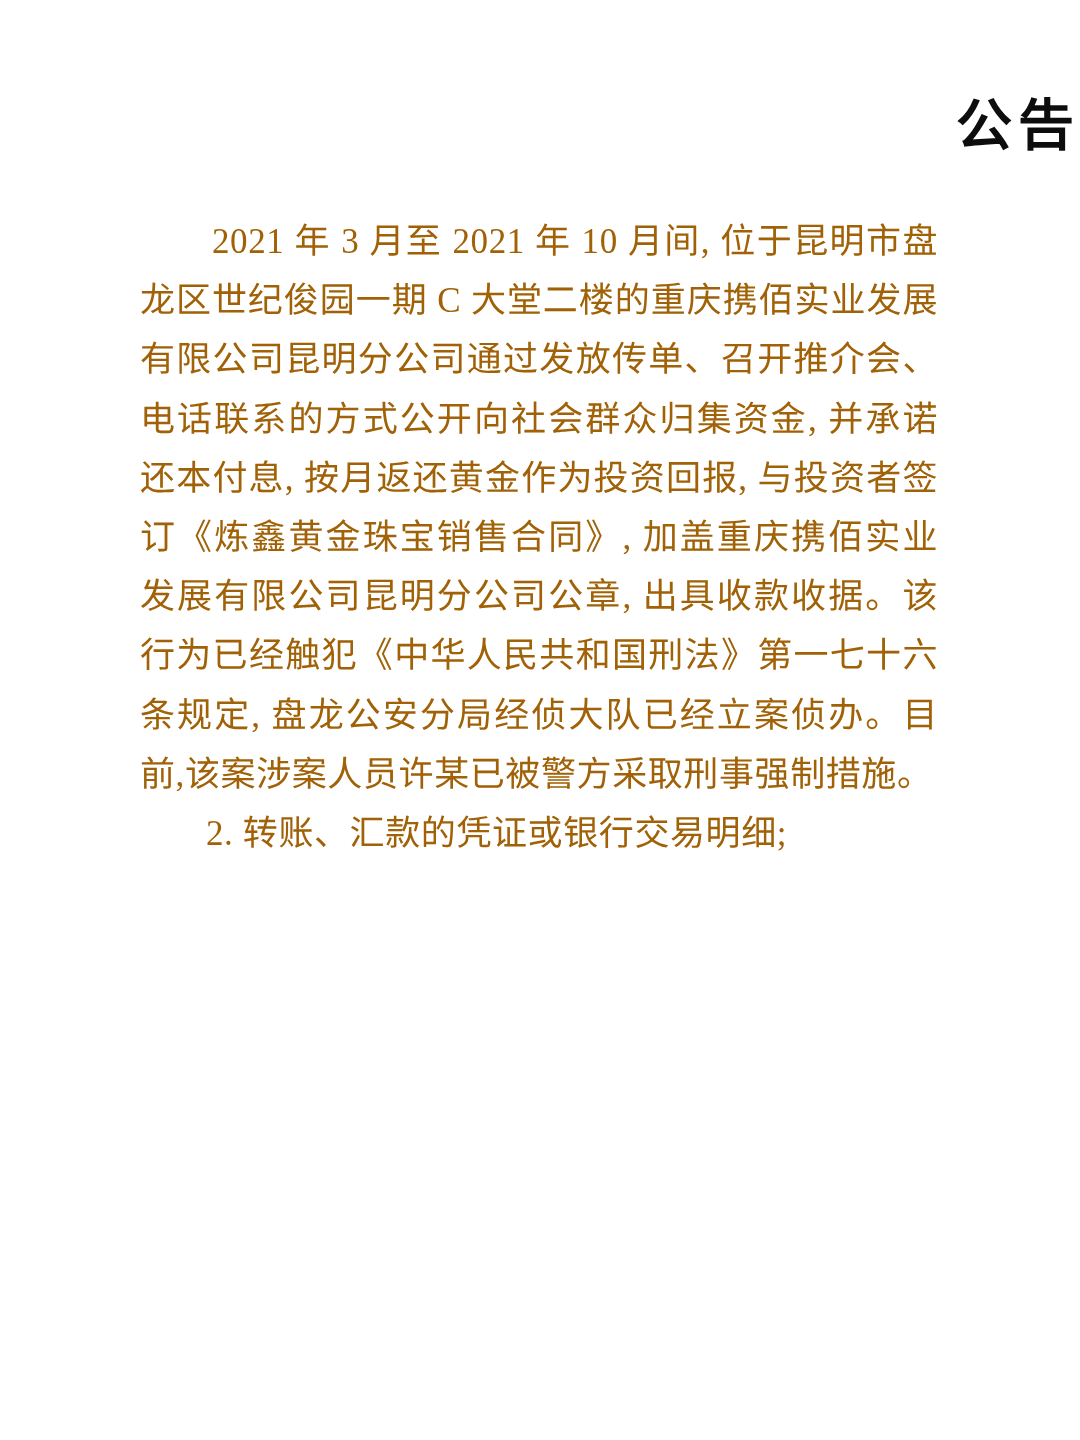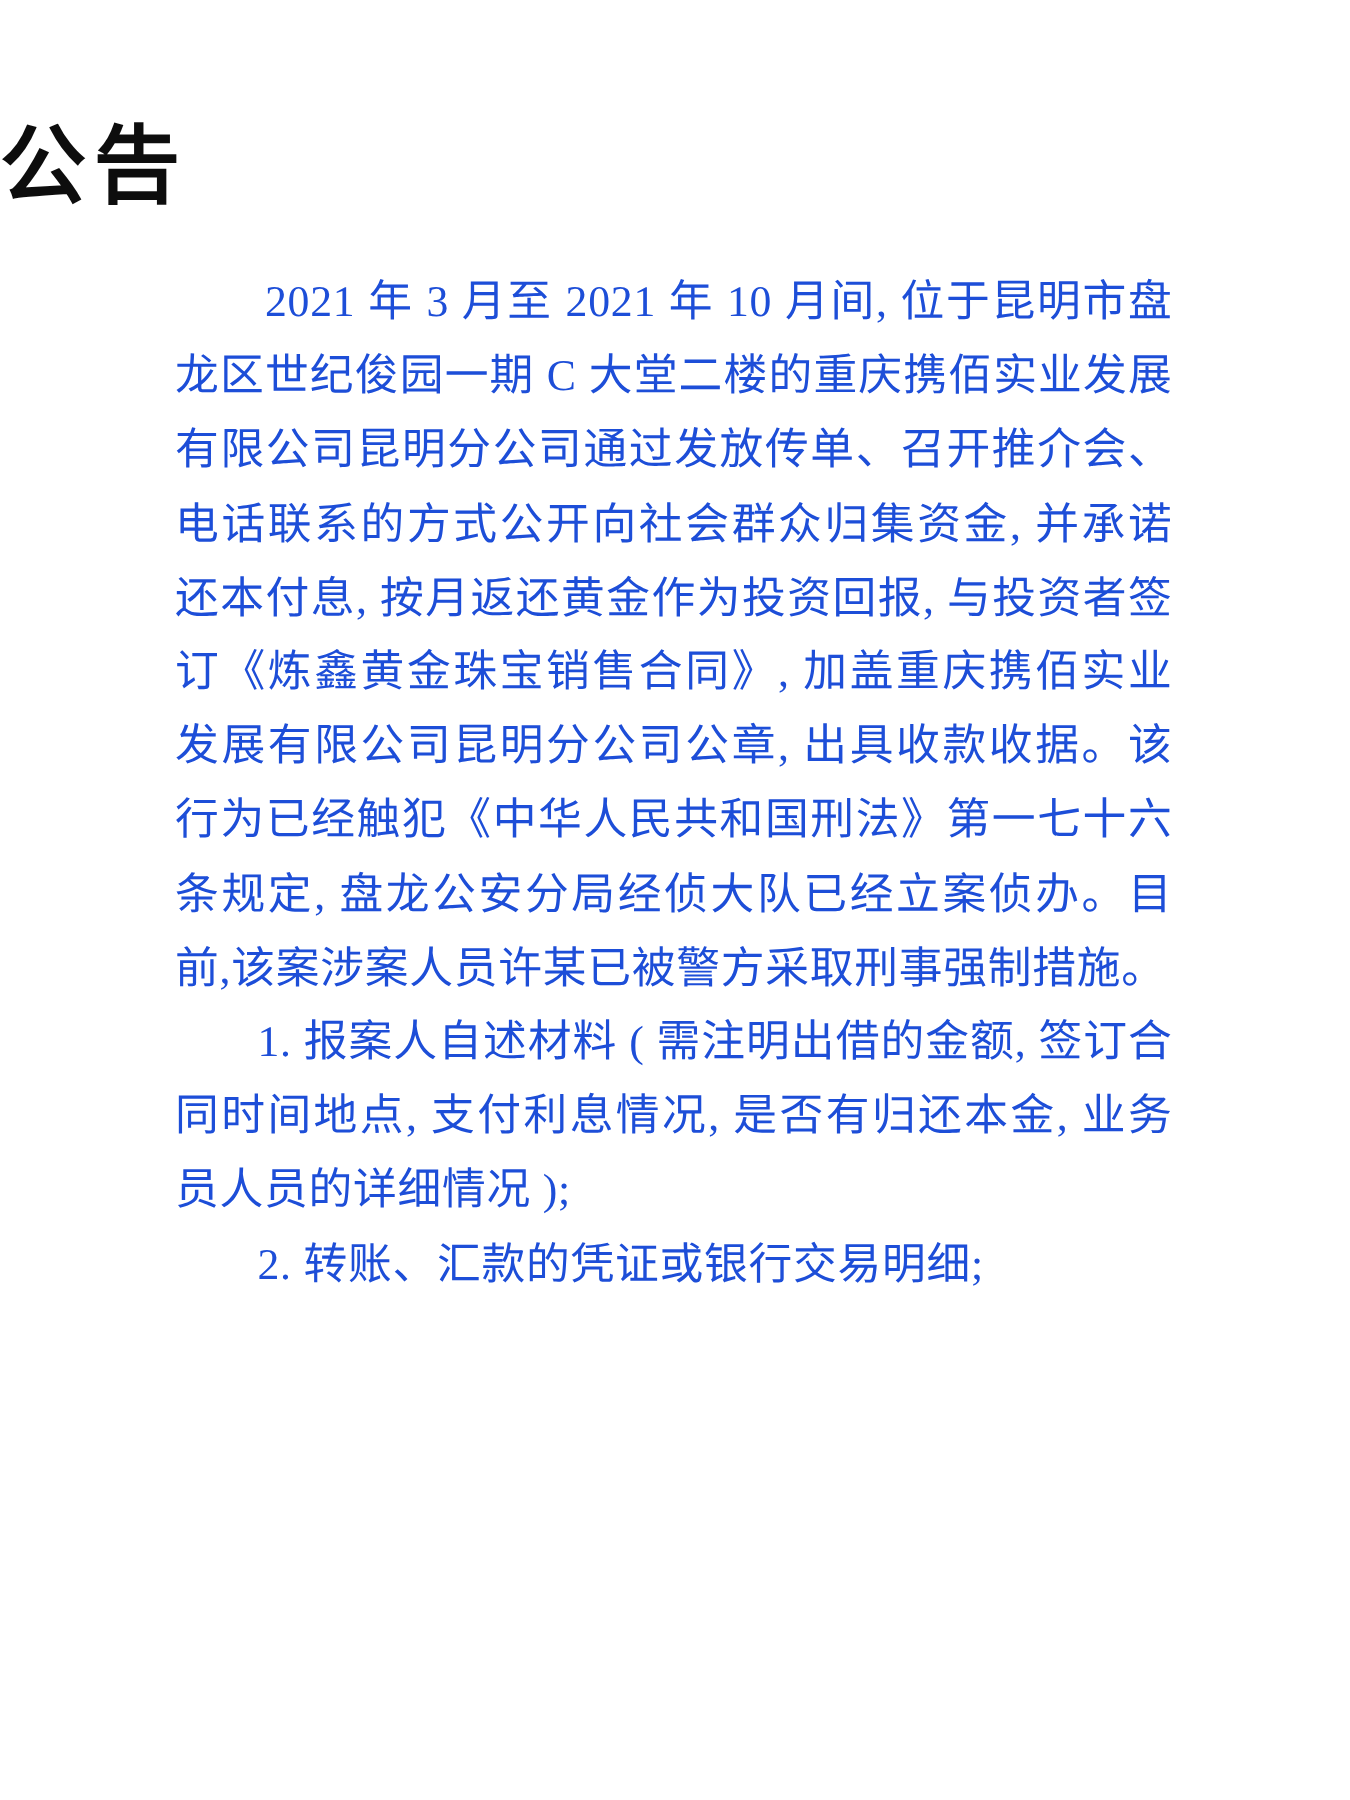--- a/index.html
+++ b/index.html
@@ -25,24 +25,24 @@
     background: #ffffff;
     box-sizing: border-box;
   }
 
   
   .doc-title {
     position: absolute;
     top: 52px;
     left: 0;
     width: 1080px;
-    text-align: left;
+    text-align: right;
     font-family: "DejaVu Sans", "Liberation Sans", sans-serif;
     font-weight: 700;
-    font-size: 69px;
+    font-size: 56px;
     line-height: 72px;
     letter-spacing: 6px;
     color: #0d0d0d;
   }
 
   
   .doc-body {
     position: absolute;
     top: 212px;
     left: 140px;
@@ -50,21 +50,21 @@
   }
 
   .para {
     margin: 0 0 0 0;
     font-size: 35px;
     line-height: 59.2px;
     text-align: justify;
     text-justify: inter-character;
     text-align-last: left;
     letter-spacing: 0.6px;
-    color: #1d4ed8;
+    color: #a16207;
     font-family: "Liberation Serif", "DejaVu Serif", serif;
   }
 
   .para.indent {
     text-indent: 72px;
   }
 
   .para.list-item {
     text-indent: 66px;
   }
@@ -79,19 +79,18 @@
 
 <div id="page">
 
   <h1 class="doc-title">公告</h1>
 
   <div class="doc-body">
 
     <p class="para indent">2021 年 3 月至 2021 年 10 月间, 位于昆明市盘龙区世纪俊园一期 C 大堂二楼的重庆携佰实业发展有限公司昆明分公司通过发放传单、召开推介会、电话联系的方式公开向社会群众归集资金, 并承诺还本付息, 按月返还黄金作为投资回报, 与投资者签订《炼鑫黄金珠宝销售合同》, 加盖重庆携佰实业发展有限公司昆明分公司公章, 出具收款收据。该行为已经触犯《中华人民共和国刑法》第一七十六条规定, 盘龙公安分局经侦大队已经立案侦办。目前,该案涉案人员许某已被警方采取刑事强制措施。</p>
 
 
-    <p class="para list-item">1. 报案人自述材料 ( 需注明出借的金额, 签订合同时间地点, 支付利息情况, 是否有归还本金, 业务员人员的详细情况 );</p>
 
     <p class="para list-item">2. 转账、汇款的凭证或银行交易明细;</p>
 
   </div>
 
 </div>
 
 </body></html>

